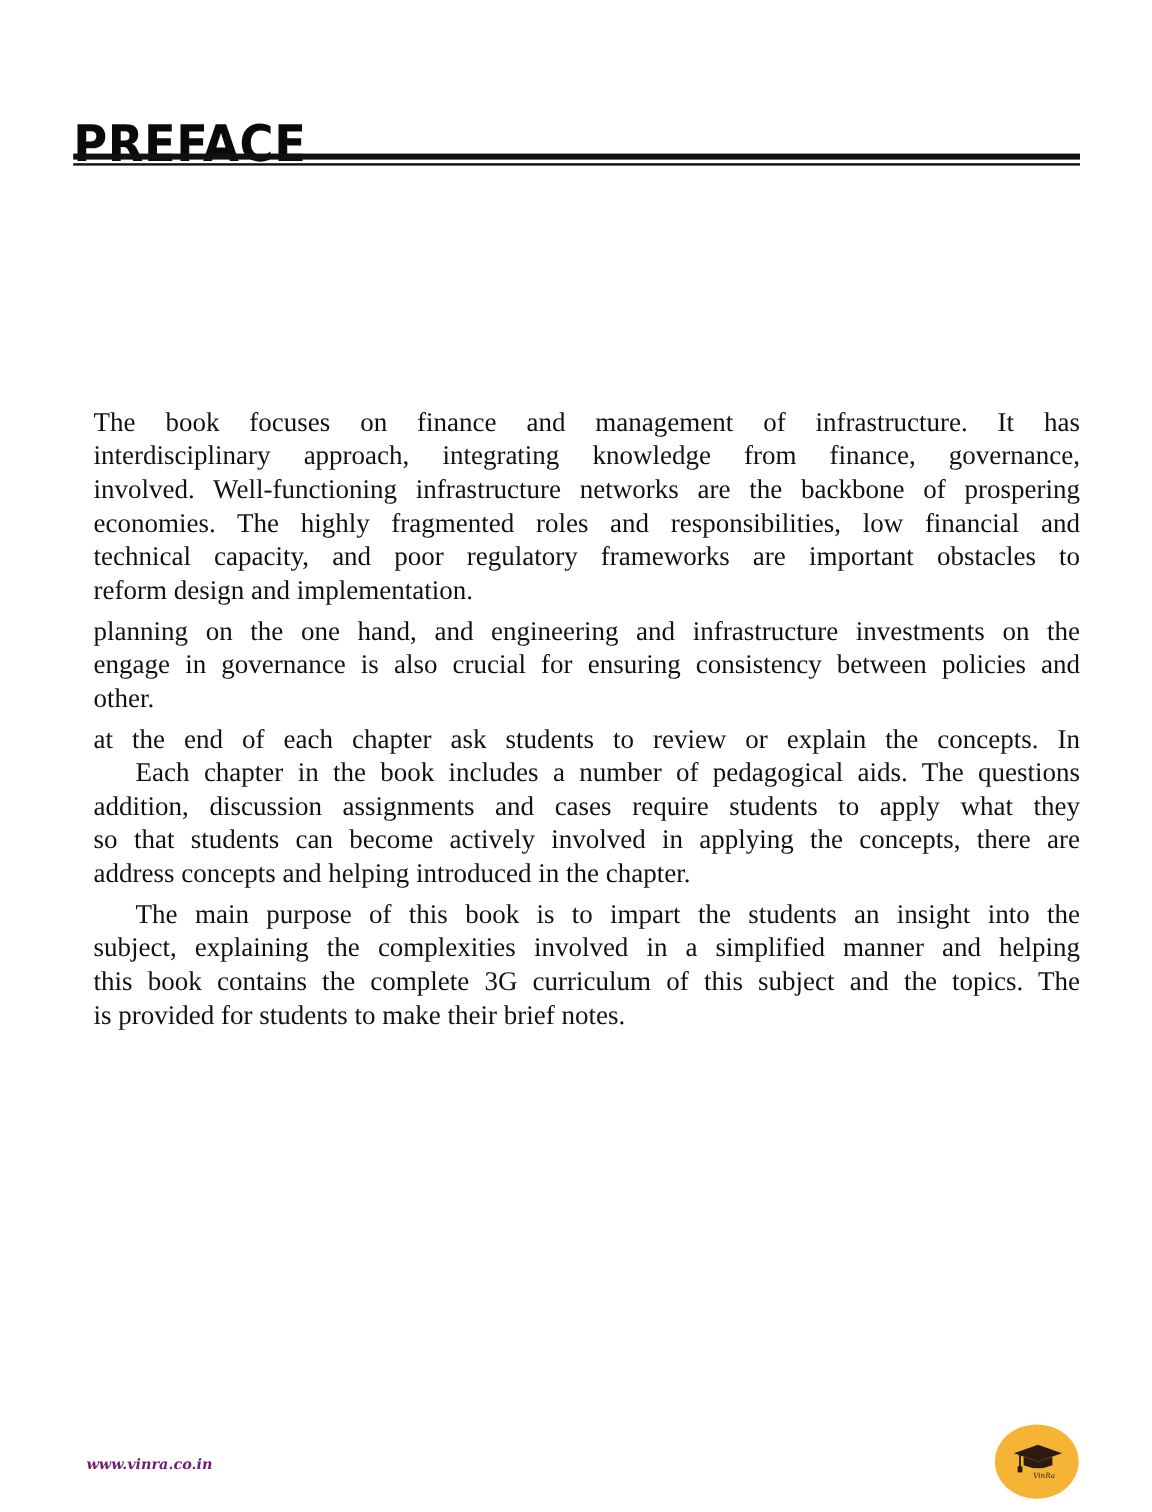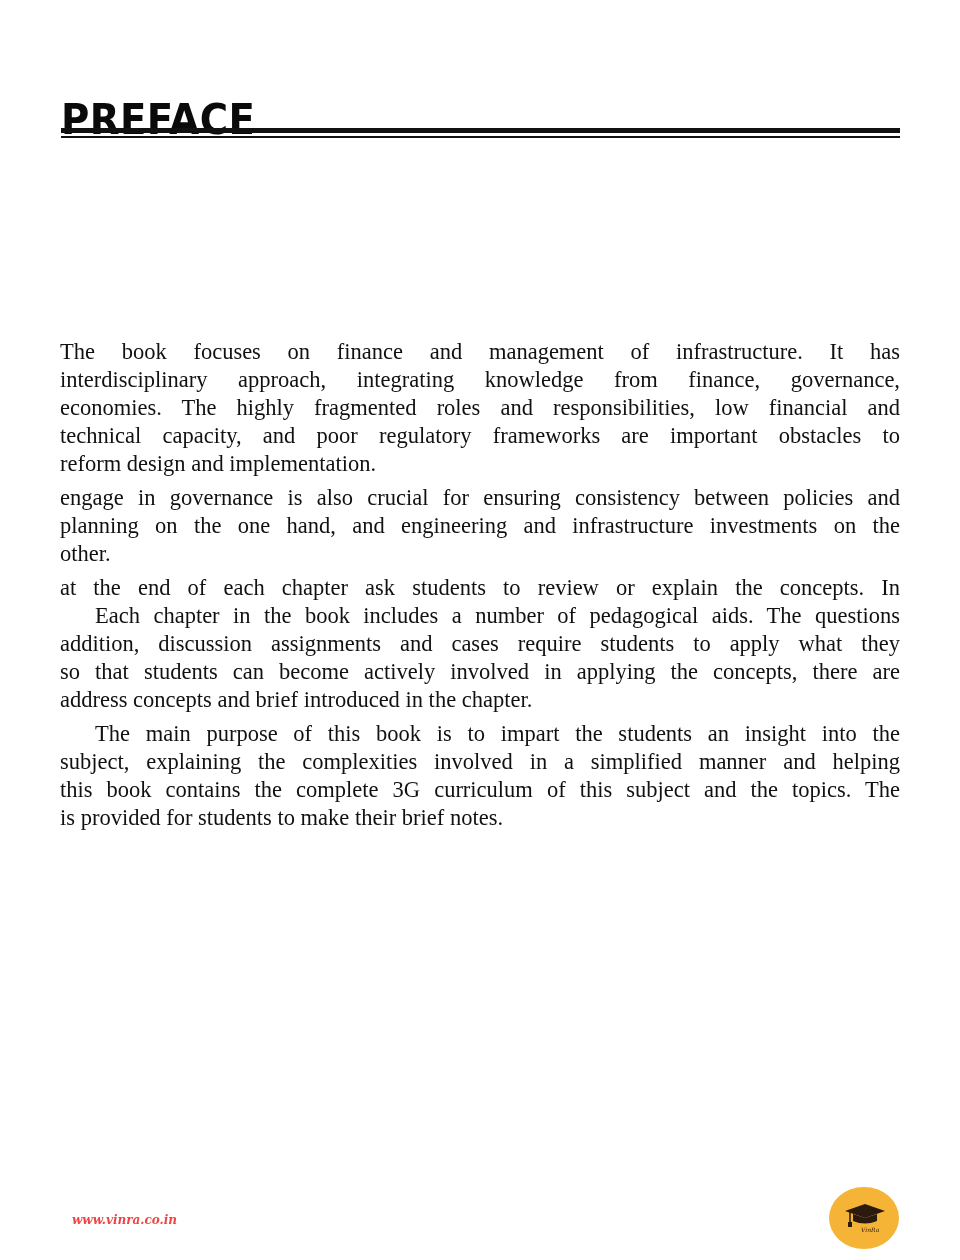--- a/index.html
+++ b/index.html
@@ -13,61 +13,62 @@
   }
   .rule-thick { position: absolute; left: 61px; width: 839px; top: 128px; height: 5px; background: #111; }
   .rule-thin { position: absolute; left: 61px; width: 839px; top: 136px; height: 2px; background: #111; }
   .body-text {
     position: absolute; left: 60px; width: 840px; top: 338px;
     font-family: "Liberation Serif", serif; font-size: 22.5px; color: #111;
   }
   .para { margin: 0 0 6px 0; }
   .line {
     display: block; height: 28px; line-height: 28px;
-    text-align: justify; text-align-last: justify; white-space: nowrap; overflow: visible;
+    text-align: justify; text-align-last: justify; white-space: nowrap; overflow: visible; margin-left: 18px;
   }
   .line.last { text-align-last: left; }
   .line.indent { padding-left: 35px; }
   .footer-url {
     position: absolute; left: 72px; top: 1213px;
     font-family: "DejaVu Serif", serif; font-style: italic; font-weight: bold;
-    font-size: 12px; color: #ef4444;
+    font-size: 12px; color: #701a75;
   }
   .logo {
     position: absolute; left: 829px; top: 1187px; width: 70px; height: 62px;
     border-radius: 50%; background: #f6b436;
   }
   .logo svg { position: absolute; left: 12px; top: 14px; }
 </style>
 </head>
 <body>
 
 <h1 class="title">PREFACE</h1>
 <div class="rule-thick"></div>
 <div class="rule-thin"></div>
 
 <div class="body-text">
   <div class="para">
     <span class="line">The book focuses on finance and management of infrastructure. It has</span>
     <span class="line">interdisciplinary approach, integrating knowledge from finance, governance,</span>
+    <span class="line">involved. Well-functioning infrastructure networks are the backbone of prospering</span>
     <span class="line">economies. The highly fragmented roles and responsibilities, low financial and</span>
     <span class="line">technical capacity, and poor regulatory frameworks are important obstacles to</span>
     <span class="line last">reform design and implementation.</span>
   </div>
   <div class="para">
+    <span class="line">planning on the one hand, and engineering and infrastructure investments on the</span>
     <span class="line">engage in governance is also crucial for ensuring consistency between policies and</span>
-    <span class="line">planning on the one hand, and engineering and infrastructure investments on the</span>
     <span class="line last">other.</span>
   </div>
   <div class="para">
     <span class="line">at the end of each chapter ask students to review or explain the concepts. In</span>
     <span class="line indent">Each chapter in the book includes a number of pedagogical aids. The questions</span>
     <span class="line">addition, discussion assignments and cases require students to apply what they</span>
     <span class="line">so that students can become actively involved in applying the concepts, there are</span>
-    <span class="line last">address concepts and brief introduced in the chapter.</span>
+    <span class="line last">address concepts and helping introduced in the chapter.</span>
   </div>
   <div class="para">
     <span class="line indent">The main purpose of this book is to impart the students an insight into the</span>
     <span class="line">subject, explaining the complexities involved in a simplified manner and helping</span>
     <span class="line">this book contains the complete 3G curriculum of this subject and the topics. The</span>
     <span class="line last">is provided for students to make their brief notes.</span>
   </div>
 </div>
 
 <div class="footer-url">www.vinra.co.in</div>

